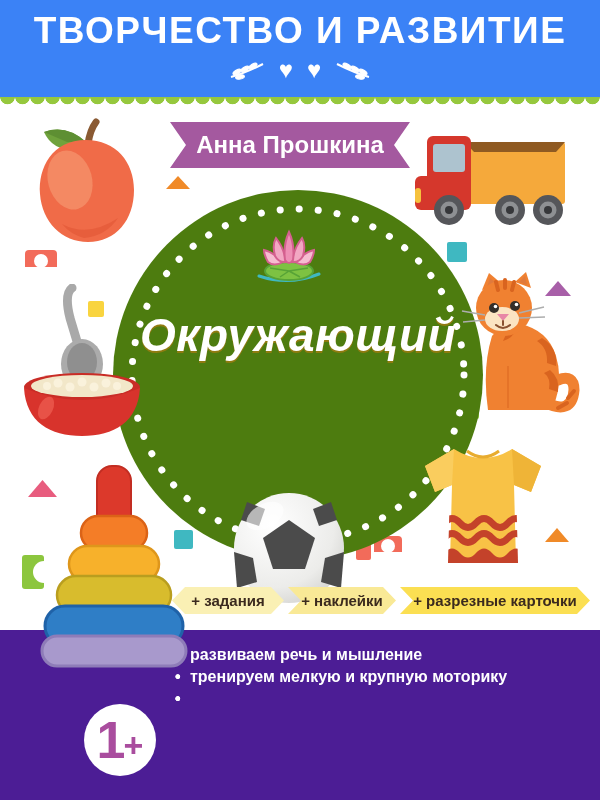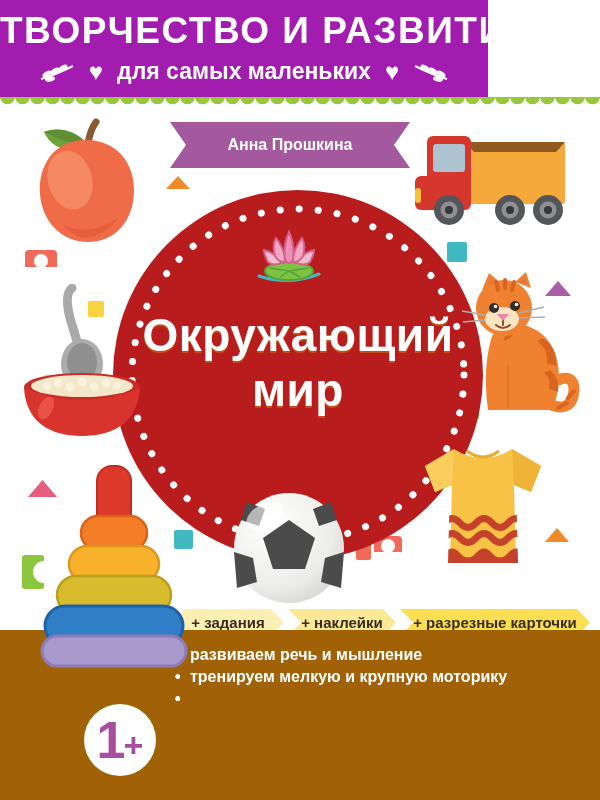--- a/index.html
+++ b/index.html
@@ -1,58 +1,58 @@
 <!DOCTYPE html>
 <html><head>
 <meta charset="utf-8">
 <style>
   html,body { margin:0; padding:0; background:#fff; }
   .cover { position:relative; width:600px; height:800px; overflow:hidden; background:#fff;
            font-family:"Liberation Sans", sans-serif; }
 
   
-  .header { position:absolute; left:0; top:0; width:488px; height:97px; background:#a21caf; }
+  .header { position:absolute; left:0; top:0; width:600px; height:97px; background:#3b82f6; }
   .series-title { position:absolute; left:0; top:10px; width:100%; text-align:center;
                   color:#fff; font-size:37px; font-weight:bold; letter-spacing:1.5px; white-space:nowrap; }
   .strapline { position:absolute; left:0; top:58px; width:100%; display:flex; justify-content:center;
                align-items:center; gap:14px; color:#fff; font-size:23px; font-weight:bold; }
   .strapline .heart { font-size:24px; line-height:1; }
   .sprig { display:block; }
   .sprig.flip { transform:scaleX(-1); }
   .scallop { position:absolute; left:0; top:97px; width:600px; height:9px;
              background-image:radial-gradient(circle at 7.5px 0px, #96C83E 7px, rgba(0,0,0,0) 7.6px);
              background-size:15px 9px; background-repeat:repeat-x; }
 
   
   .author-ribbon { position:absolute; left:170px; top:122px; width:240px; height:46px; background:#A4599F;
                    clip-path:polygon(0 0,100% 0,calc(100% - 16px) 50%,100% 100%,0 100%,16px 50%);
                    display:flex; align-items:center; justify-content:center;
-                   color:#fff; font-size:16px; font-weight:bold; }
+                   color:#fff; font-size:24px; font-weight:bold; }
 
   
   .main-circle { position:absolute; left:113px; top:190px; width:370px; height:370px;
-                 background:#b91c1c; border-radius:50%; }
+                 background:#4d7c0f; border-radius:50%;font-style:italic; }
   .ring { position:absolute; left:0; top:0; }
   .lotus { position:absolute; left:143px; top:38px; }
   .titles { position:absolute; left:0; top:118px; width:370px; text-align:center; color:#fff;
             font-weight:bold; font-size:46px; line-height:55px; letter-spacing:.5px;
             text-shadow:0 2px 0 rgba(201,122,18,.55); }
 
   
   .feature { position:absolute; top:587px; height:27px; display:flex; align-items:center;
-             justify-content:center; font-weight:bold; font-size:15px; color:#3B2A1E; white-space:nowrap;margin-top:22px; }
+             justify-content:center; font-weight:bold; font-size:15px; color:#3B2A1E; white-space:nowrap; }
   .f1 { left:172px; width:112px; background:#FAF0B4;
         clip-path:polygon(0 50%,13px 0,calc(100% - 13px) 0,100% 50%,calc(100% - 13px) 100%,13px 100%); }
   .f2 { left:288px; width:108px; background:#F9E996;
         clip-path:polygon(0 0,calc(100% - 13px) 0,100% 50%,calc(100% - 13px) 100%,0 100%,13px 50%); }
   .f3 { left:400px; width:190px; background:#FBDF52;
         clip-path:polygon(0 0,calc(100% - 13px) 0,100% 50%,calc(100% - 13px) 100%,0 100%,13px 50%); }
 
   
-  .benefits-band { position:absolute; left:0; top:630px; width:600px; height:170px; background:#a16207; }
+  .benefits-band { position:absolute; left:0; top:630px; width:600px; height:170px; background:#4c1d95; }
   .benefits-list { margin:14px 0 0 175px; padding:0; list-style:none; width:402px; }
   .benefits-list li { position:relative; padding-left:15px; color:#fff; font-weight:bold;
                       font-size:16px; line-height:22px; }
   .benefits-list .dot { position:absolute; left:0; top:0; }
 
   .age-badge { position:absolute; left:84px; top:704px; width:72px; height:72px; background:#fff;
                border-radius:50%; display:flex; align-items:center; justify-content:center;
                color:#A94D9E; font-weight:bold; }
   .age-badge .num { font-size:52px; line-height:1; letter-spacing:-2px; }
   .age-badge .plus { font-size:34px; line-height:1; margin-top:10px; }
@@ -81,21 +81,20 @@
       <svg class="sprig" width="36" height="20" viewBox="0 0 36 20">
         <g stroke="#fff" fill="#fff">
           <path d="M2,17 Q16,13 34,4" stroke-width="2" fill="none"></path>
           <ellipse cx="8" cy="12" rx="4.5" ry="2" transform="rotate(-30 8 12)"></ellipse>
           <ellipse cx="16" cy="9" rx="4.5" ry="2" transform="rotate(-30 16 9)"></ellipse>
           <ellipse cx="24" cy="6" rx="4.5" ry="2" transform="rotate(-30 24 6)"></ellipse>
           <ellipse cx="11" cy="17" rx="4.5" ry="2" transform="rotate(-12 11 17)"></ellipse>
         </g>
       </svg>
       <span class="heart">♥</span>
-      <span>для самых маленьких</span>
       <span class="heart">♥</span>
       <svg class="sprig flip" width="36" height="20" viewBox="0 0 36 20">
         <g stroke="#fff" fill="#fff">
           <path d="M2,17 Q16,13 34,4" stroke-width="2" fill="none"></path>
           <ellipse cx="8" cy="12" rx="4.5" ry="2" transform="rotate(-30 8 12)"></ellipse>
           <ellipse cx="16" cy="9" rx="4.5" ry="2" transform="rotate(-30 16 9)"></ellipse>
           <ellipse cx="24" cy="6" rx="4.5" ry="2" transform="rotate(-30 24 6)"></ellipse>
           <ellipse cx="11" cy="17" rx="4.5" ry="2" transform="rotate(-12 11 17)"></ellipse>
         </g>
       </svg>
@@ -160,21 +159,20 @@
       <g stroke="#D4608F" stroke-width="2">
         <path d="M8,22 Q17,24 27,34 Q18,39 12,34 Q8,27 8,22 Z" fill="#F6BCD1"></path>
         <path d="M58,22 Q49,24 39,34 Q48,39 54,34 Q58,27 58,22 Z" fill="#F6BCD1"></path>
         <path d="M20,10 Q28,20 30,34 Q23,35 19,28 Q16,17 20,10 Z" fill="#F2A7C3"></path>
         <path d="M46,10 Q38,20 36,34 Q43,35 47,28 Q50,17 46,10 Z" fill="#F2A7C3"></path>
         <path d="M33,4 Q39,17 37,32 Q33,38 29,32 Q27,17 33,4 Z" fill="#EE8FB5"></path>
       </g>
     </svg>
     <div class="titles">
       <div>Окружающий</div>
-      <div>мир</div>
     </div>
   </div>
 
   <svg class="illo" style="left:458px;top:272px;" width="126" height="146" viewBox="0 0 126 146">
     <path d="M86,130 Q114,144 116,118 Q116,102 100,108" stroke="#F08131" stroke-width="11" fill="none" stroke-linecap="round"></path>
     <path d="M100,136 l9,-5 M110,126 l6,-7" stroke="#D9641F" stroke-width="4" stroke-linecap="round"></path>
     <path d="M34,64 Q24,96 30,138 L94,138 Q106,110 98,84 Q90,58 62,52 Q42,52 34,64 Z" fill="#F08131"></path>
     <path d="M50,94 L50,136" stroke="#D9641F" stroke-width="2" opacity="0.45"></path>
     <path d="M84,66 q16,10 14,28 l-9,-3 q1,-15 -10,-22 z" fill="#D9641F"></path>
     <path d="M92,98 q10,8 8,22 l-9,-3 q2,-11 -5,-16 z" fill="#D9641F"></path>

